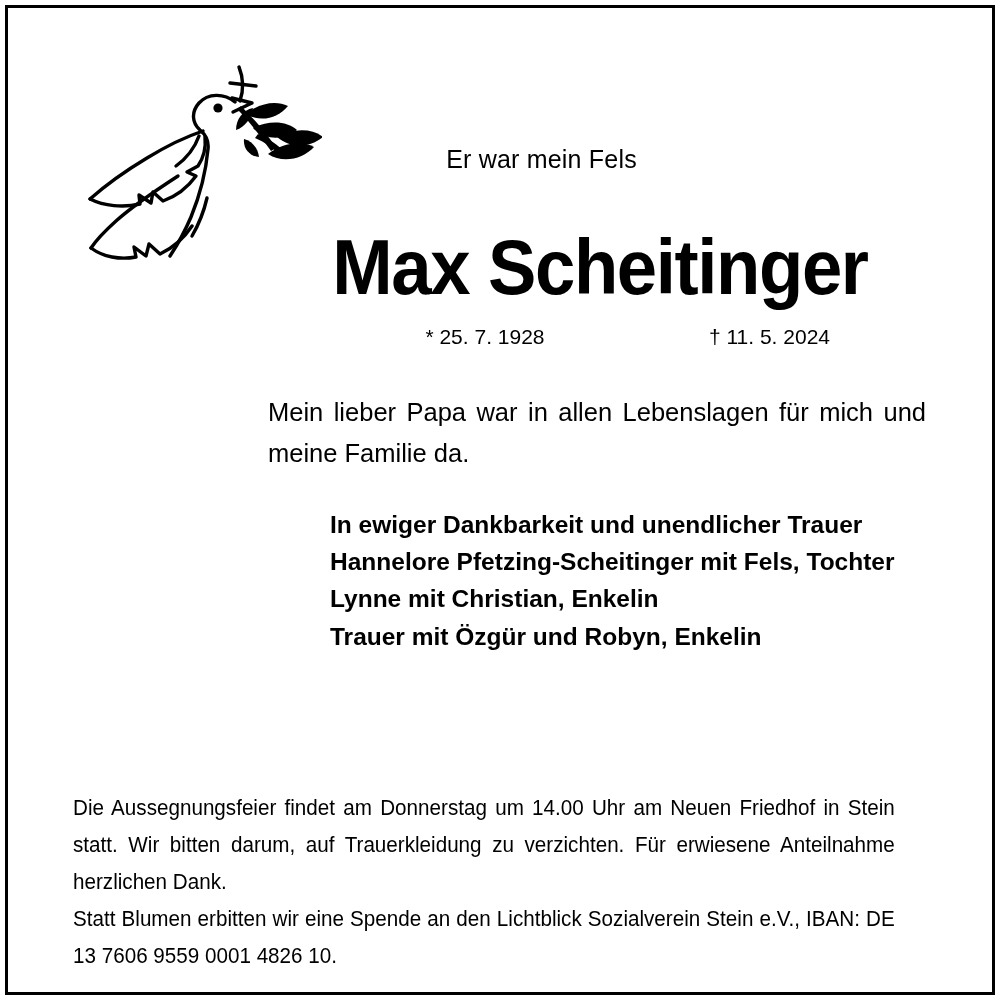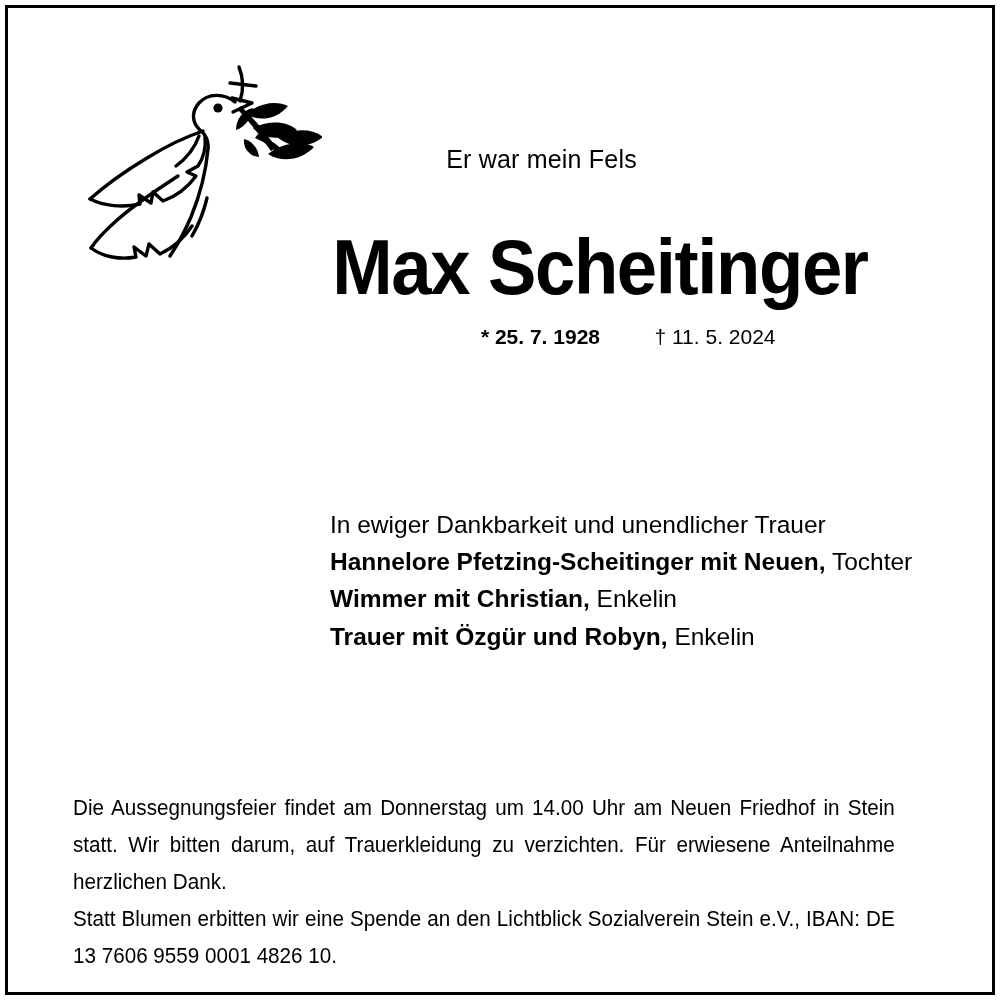--- a/index.html
+++ b/index.html
@@ -73,22 +73,22 @@
 
   .dates {
     position: absolute;
     left: 270px;
     top: 325px;
     width: 660px;
     font-size: 21px;
     display: flex;
     justify-content: center;
   }
-  .dates .birth { width: 230px; text-align: right; font-weight: bold; }
-  .dates .death { width: 230px; text-align: center; }
+  .dates .birth { width: 230px; text-align: center; }
+  .dates .death { width: 230px; text-align: right; }
 
   
   .dedication {
     position: absolute;
     left: 268px;
     top: 392px;
     width: 658px;
     font-size: 25.5px;
     line-height: 1.62;
     text-align: justify;
@@ -98,24 +98,24 @@
 
   
   .mourners {
     position: absolute;
     left: 330px;
     top: 506px;
     width: 600px;
     font-size: 24.5px;
     line-height: 1.52;
   }
-  .mourners .intro { font-weight: normal; }
+  .mourners .intro { font-weight: bold; }
   .mourners .row { white-space: nowrap; }
   .mourners .who { font-weight: bold; }
-  .mourners .rel { font-weight: normal; }
+  .mourners .rel { font-weight: bold; }
 
   
   .footer {
     position: absolute;
     left: 73px;
     top: 790px;
     width: 856px;
     font-size: 21.5px;
     line-height: 1.72;
     text-align: justify;
@@ -187,28 +187,31 @@
     <span>Er war mein Fels</span>
   </div>
 
   <div class="name">Max Scheitinger</div>
 
   <div class="dates">
     <div class="birth">* 25. 7. 1928</div>
     <div class="death">† 11. 5. 2024</div>
   </div>
 
+  <div class="dedication">
+    <p>Mein lieber Papa war in allen Lebenslagen für mich und meine Familie da.</p>
+  </div>
 
   <div class="mourners">
     <div class="intro">In ewiger Dankbarkeit und unendlicher Trauer</div>
     <div class="row">
-      <span class="who">Hannelore Pfetzing-Scheitinger mit Neuen,</span><span class="rel"> Tochter</span>
+      <span class="who">Hannelore Pfetzing-Scheitinger mit Fels,</span><span class="rel"> Tochter</span>
     </div>
     <div class="row">
-      <span class="who">Wimmer mit Christian,</span><span class="rel"> Enkelin</span>
+      <span class="who">Lynne mit Christian,</span><span class="rel"> Enkelin</span>
     </div>
     <div class="row">
       <span class="who">Trauer mit Özgür und Robyn,</span><span class="rel"> Enkelin</span>
     </div>
   </div>
 
   <div class="footer">
     <p>Die Aussegnungsfeier findet am Donnerstag um 14.00 Uhr am Neuen Friedhof in Stein statt. Wir bitten darum, auf Trauerkleidung zu verzichten. Für erwiesene Anteilnahme herzlichen Dank.</p>
     <p>Statt Blumen erbitten wir eine Spende an den Lichtblick Sozialverein Stein e.V., IBAN: DE 13 7606 9559 0001 4826 10.</p>
   </div>

